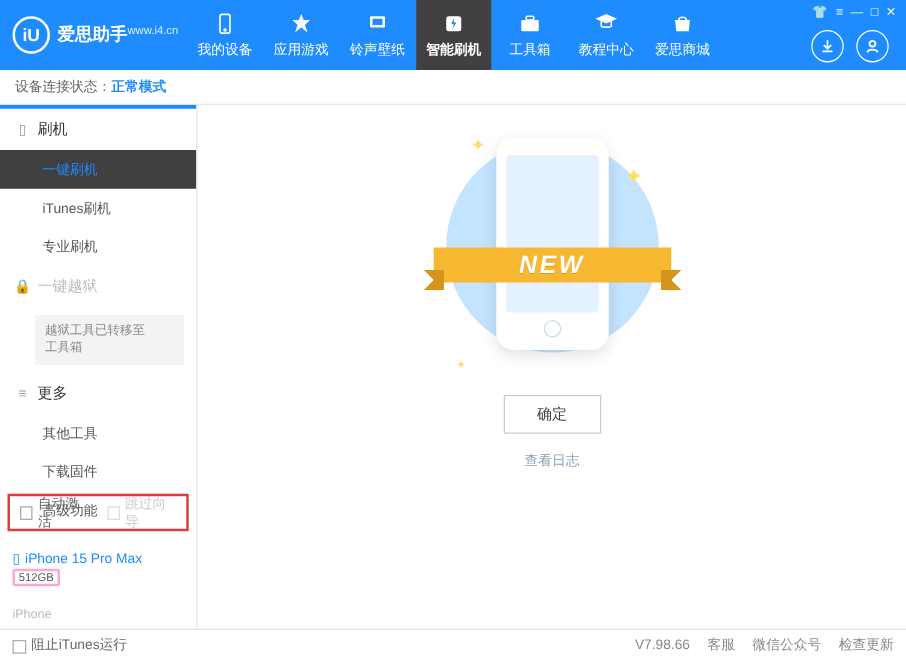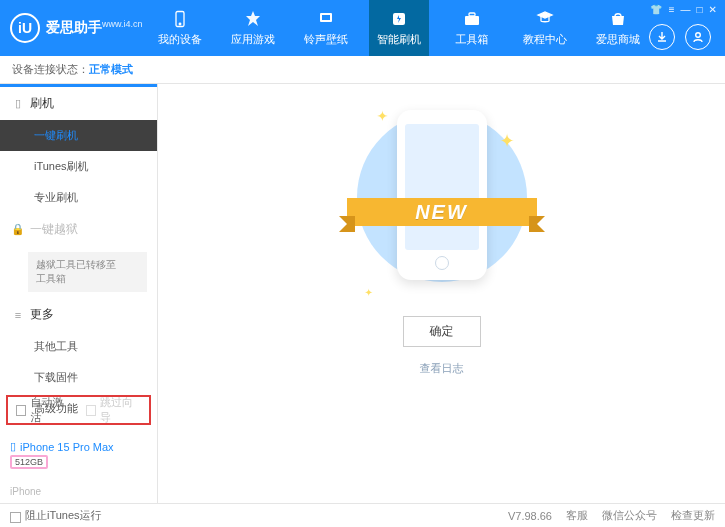--- a/index.html
+++ b/index.html
@@ -4,23 +4,23 @@
 <style>
 * { margin: 0; padding: 0; box-sizing: border-box; font-family: "Microsoft YaHei", sans-serif; }
 body { width: 725px; height: 527px; background: #fff; overflow: hidden; position: relative; }
 
 .header { height: 56px; background: #1e8cff; display: flex; align-items: center; color: #fff; padding: 0 10px; position: relative; }
 .logo-area { display: flex; align-items: center; gap: 6px; width: 140px; }
 .logo-circle { width: 30px; height: 30px; border: 2px solid #fff; border-radius: 50%; display: flex; align-items: center; justify-content: center; font-weight: bold; font-size: 14px; }
 .logo-text { display: flex; flex-direction: row; line-height: 1.1; }
 .logo-name { font-size: 14px; font-weight: bold; }
 .logo-url { font-size: 9px; opacity: 0.85; }
-.nav-items { display: flex; gap: 13px; }
+.nav-items { display: flex; gap: 1px; }
 .nav-item { width: 60px; height: 56px; display: flex; flex-direction: column; align-items: center; justify-content: center; gap: 3px; font-size: 11px; cursor: pointer; }
-.nav-item.active { background: #0369a1; }
+.nav-item.active { background: #404040; font-weight: bold; }
 .nav-item .nav-icon { width: 20px; height: 20px; display: flex; align-items: center; justify-content: center; }
 .header-right { position: absolute; right: 8px; top: 4px; display: flex; gap: 6px; font-size: 10px; align-items: center; }
 .win-btn { cursor: pointer; opacity: 0.9; }
 .header-circles { position: absolute; right: 14px; bottom: 6px; display: flex; gap: 10px; }
 .circle-btn { width: 26px; height: 26px; border: 1.5px solid #fff; border-radius: 50%; display: flex; align-items: center; justify-content: center; cursor: pointer; }
 
 .status-bar { height: 28px; border-bottom: 1px solid #e5e5e5; display: flex; align-items: center; padding: 0 12px; font-size: 11px; color: #666; }
 .status-bar .sv { color: #1e8cff; font-weight: bold; }
 
 .body { display: flex; height: 419px; }

